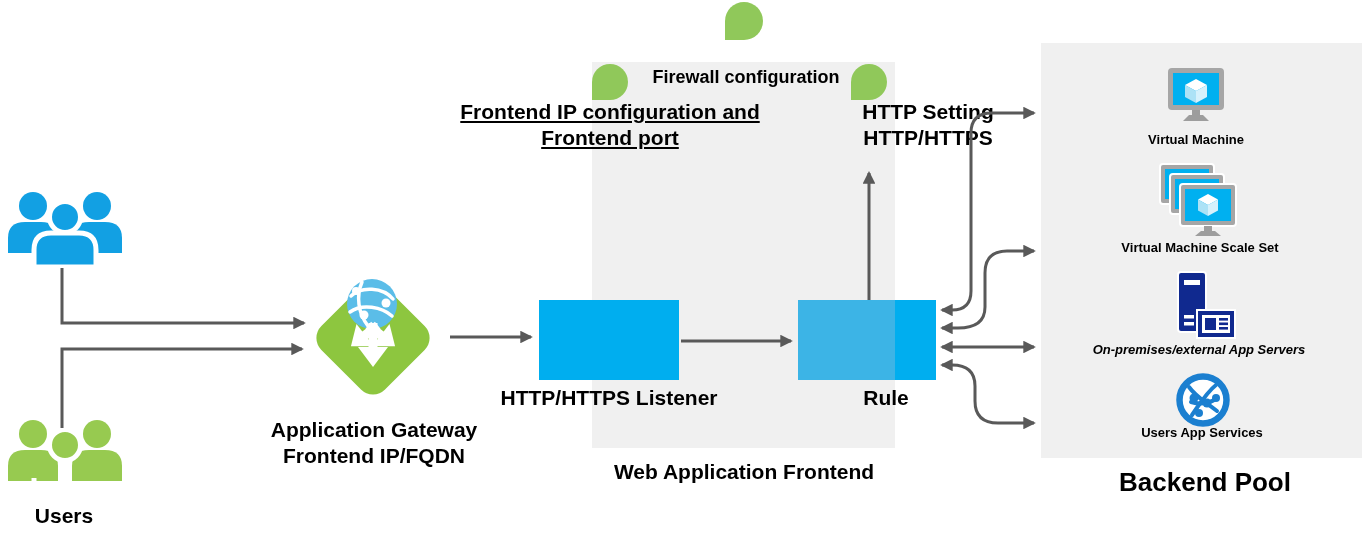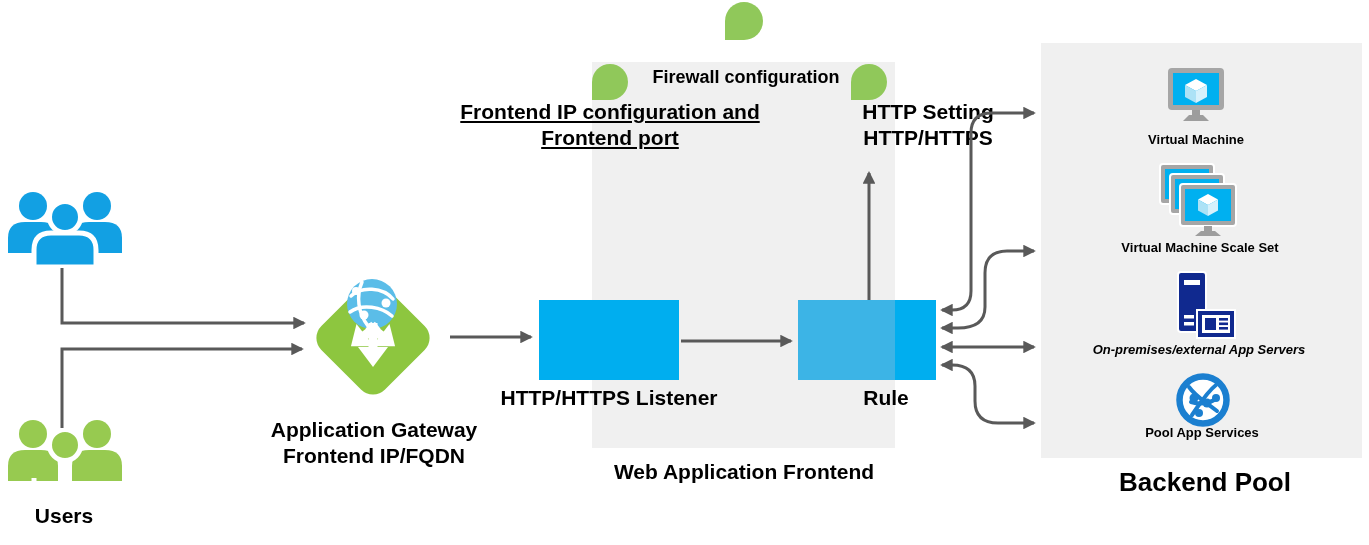--- a/index.html
+++ b/index.html
@@ -166,21 +166,21 @@
   </div>
 
   <div class="lbl big" style="left:900px;top:99px;margin-left:28px;">
     <div>HTTP Setting</div>
     <div>HTTP/HTTPS</div>
   </div>
 
   <div class="lbl small" style="left:1196px;top:132px;">Virtual Machine</div>
   <div class="lbl small" style="left:1200px;top:240px;">Virtual Machine Scale Set</div>
   <div class="lbl small" style="left:1199px;top:342px;font-style:italic;">On-premises/external App Servers</div>
-  <div class="lbl small" style="left:1202px;top:425px;">Pool App Services</div>
+  <div class="lbl small" style="left:1202px;top:425px;">Users App Services</div>
 
   <div class="lbl huge" style="left:1205px;top:466px;">Backend Pool</div>
 
   <svg id="connectors" width="1369" height="545" viewBox="0 0 1369 545">
     <defs>
       <marker id="arr" viewBox="0 0 10 10" refX="8.5" refY="5" markerWidth="4.2" markerHeight="4.2" orient="auto-start-reverse">
         <path d="M0,0 L10,5 L0,10 Z" fill="#595959"></path>
       </marker>
     </defs>
     <g stroke="#595959" stroke-width="3" fill="none">

